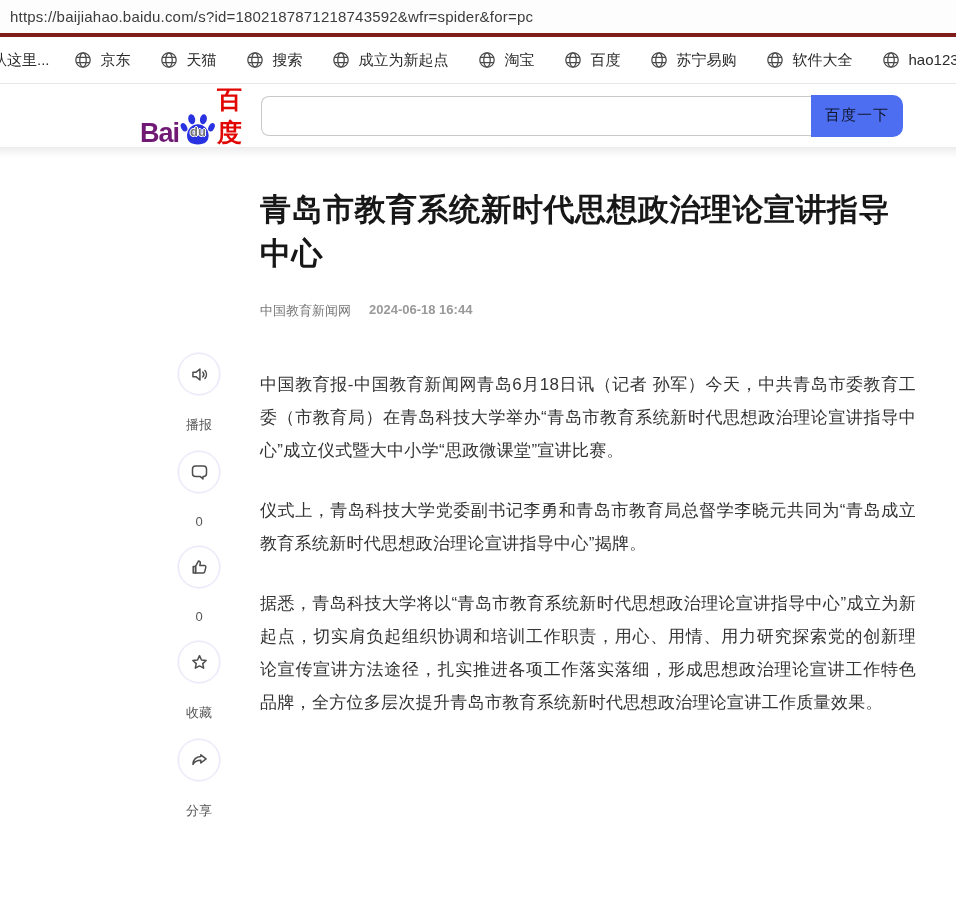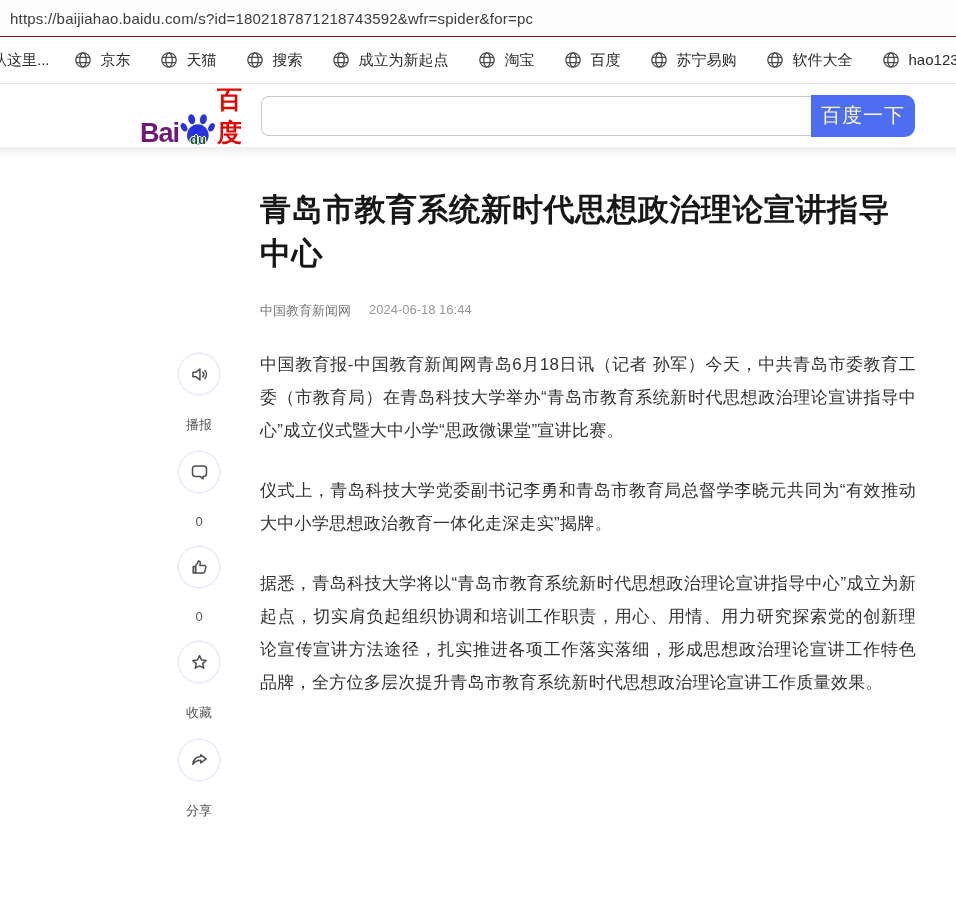--- a/index.html
+++ b/index.html
@@ -1,21 +1,21 @@
 <!DOCTYPE html>
 <html><head>
 <meta charset="utf-8">
 <style>
   * { margin:0; padding:0; box-sizing:border-box; }
   html,body { width:956px; height:911px; overflow:hidden; background:#fff;
     font-family:"Liberation Sans","DejaVu Sans",sans-serif; }
 
   
   .address-bar { height:37px; display:flex; align-items:center;
-    padding:0 10px; border-bottom:1px solid #7f1d1d; background:#fdfdfd; }
+    padding:0 10px; border-bottom:4px solid #7f1d1d; background:#fdfdfd; }
   .address-bar .url { font-size:15px; color:#3c3c3c; letter-spacing:.2px; white-space:nowrap; }
 
   .bookmarks-bar { height:47px; display:flex; align-items:center;
     border-bottom:1px solid #e7e7e7; background:#fff; overflow:hidden;
     padding-left:0; }
   .bm-item { display:flex; align-items:center; gap:9px; margin-right:29px;
     flex:0 0 auto; cursor:pointer; }
   .bm-item:first-child { margin-left:-8px; margin-right:24px; }
   .bm-item .bm-label { font-size:15px; color:#2b2b2b; white-space:nowrap; }
   .globe { width:18px; height:18px; flex:0 0 auto; }
@@ -23,52 +23,52 @@
   
   .site-header { height:64px; display:flex; align-items:center;
     padding-left:140px; background:#fff; position:relative;
     border-bottom:1px solid #ececec; }
   .site-header::after { content:""; position:absolute; left:0; right:0; top:64px;
     height:10px; background:linear-gradient(#00000010,transparent); pointer-events:none; }
 
   .baidu-logo { display:flex; align-items:flex-end; width:120px; cursor:pointer; }
   .logo-bai { font-size:27px; font-weight:bold; color:#701a75; letter-spacing:-1px; }
   .logo-paw { position:relative; width:36px; height:38px; margin:0 1px; }
-  .logo-du { position:absolute; left:50%; bottom:2px; transform:translateX(-50%);
-    font-size:13px; font-weight:bold; color:#14532d;
+  .logo-du { position:absolute; left:50%; bottom:10px; transform:translateX(-50%);
+    font-size:13px; font-weight:bold; color:#737373;
     text-shadow:-1px 0 #fff,1px 0 #fff,0 -1px #fff,0 1px #fff; }
   .logo-cn { font-size:25px; font-weight:bold; color:#e10602; letter-spacing:1px; }
 
   .search-wrap { display:flex; align-items:center; margin-left:1px; }
   .search-input { width:550px; height:40px; border:1px solid #c9c9c9; border-right:none;
     border-radius:8px 0 0 8px; font-size:17px; padding:0 12px; outline:none; color:#333; }
-  .search-btn { width:104px; height:42px; border:none; background:#4e6ef2; color:#fef9c3;
-    font-size:20px; border-radius:0 10px 10px 0; cursor:pointer;
+  .search-btn { width:92px; height:42px; border:none; background:#4e6ef2; color:#0f172a;
+    font-size:15px; border-radius:0 10px 10px 0; cursor:pointer;
     font-family:inherit; letter-spacing:1px; }
 
   
   .page-main { display:flex; padding-left:170px; }
 
   .action-rail { width:58px; margin-top:205px; flex:0 0 auto;
     display:flex; flex-direction:column; align-items:center; }
   .action-item { display:flex; flex-direction:column; align-items:center; margin-bottom:17px; }
   .action-circle { width:42px; height:42px; border-radius:50%; background:#fff;
     border:1px solid #e9e6f8; box-shadow:0 0 0 1px #f6f4fd;
     display:flex; align-items:center; justify-content:center; cursor:pointer; }
   .action-circle svg { width:21px; height:21px; }
   .action-label { margin-top:21px; font-size:13px; color:#555; }
 
   .article-col { width:656px; margin-left:32px; margin-top:40px; }
   .article-title { font-size:31px; font-weight:bold; color:#171717;
     line-height:44px; letter-spacing:.5px; }
   .article-meta { display:flex; gap:18px; margin-top:26px; }
   .meta-source { font-size:13px; color:#777; }
-  .meta-date { font-size:13px; color:#999; }
-
-  .article-body { margin-top:28px; }
+  .meta-date { font-size:13px; color:#999;font-weight:bold; }
+
+  .article-body { margin-top:48px; }
   .article-body p { font-size:17px; line-height:33px; color:#333;
     letter-spacing:.3px; margin-bottom:27px; text-align:justify; }
 </style>
 </head>
 <body>
 
 <div class="address-bar">
   <span class="url">https://baijiahao.baidu.com/s?id=1802187871218743592&amp;wfr=spider&amp;for=pc</span>
 </div>
 
@@ -223,18 +223,18 @@
   </div>
 
   <div class="article-col">
     <h1 class="article-title">青岛市教育系统新时代思想政治理论宣讲指导中心</h1>
     <div class="article-meta">
       <span class="meta-source">中国教育新闻网</span>
       <span class="meta-date">2024-06-18 16:44</span>
     </div>
     <div class="article-body">
       <p>中国教育报-中国教育新闻网青岛6月18日讯（记者 孙军）今天，中共青岛市委教育工委（市教育局）在青岛科技大学举办“青岛市教育系统新时代思想政治理论宣讲指导中心”成立仪式暨大中小学“思政微课堂”宣讲比赛。</p>
-      <p>仪式上，青岛科技大学党委副书记李勇和青岛市教育局总督学李晓元共同为“有效推动大中小学思想政治教育一体化走深走实”揭牌。</p>
+      <p>仪式上，青岛科技大学党委副书记李勇和青岛市教育局总督学李晓元共同为“青岛成立教育系统新时代思想政治理论宣讲指导中心”揭牌。</p>
       <p>据悉，青岛科技大学将以“青岛市教育系统新时代思想政治理论宣讲指导中心”成立为新起点，切实肩负起组织协调和培训工作职责，用心、用情、用力研究探索党的创新理论宣传宣讲方法途径，扎实推进各项工作落实落细，形成思想政治理论宣讲工作特色品牌，全方位多层次提升青岛市教育系统新时代思想政治理论宣讲工作质量效果。</p>
 
     </div>
   </div>
 </div>
 
 </body></html>

